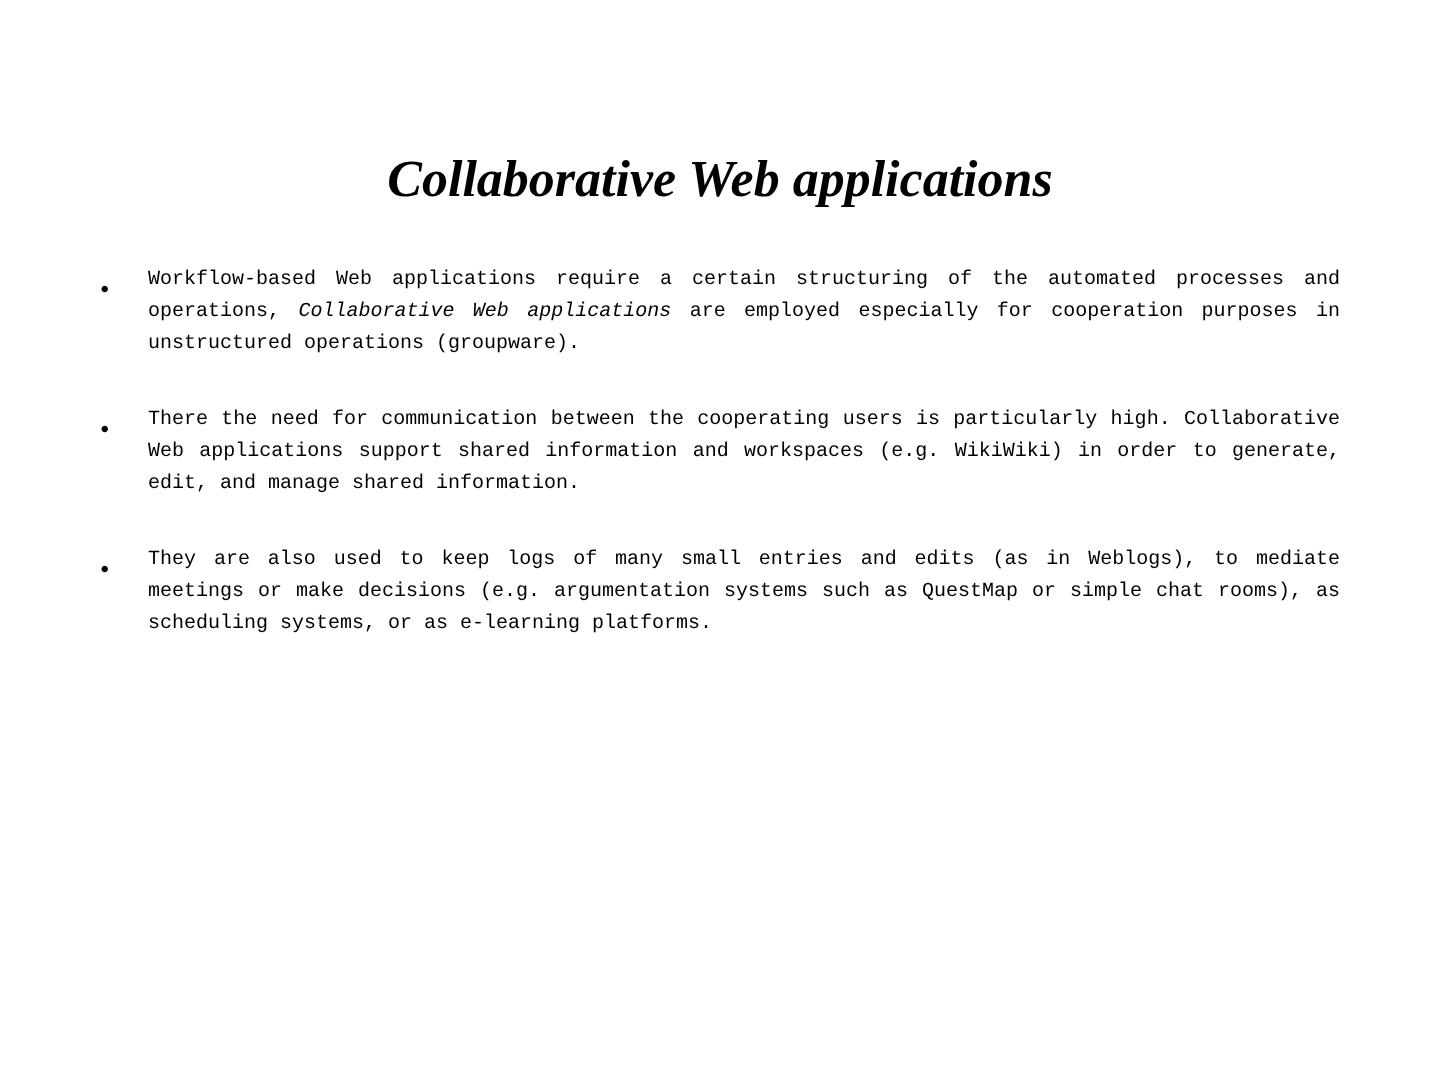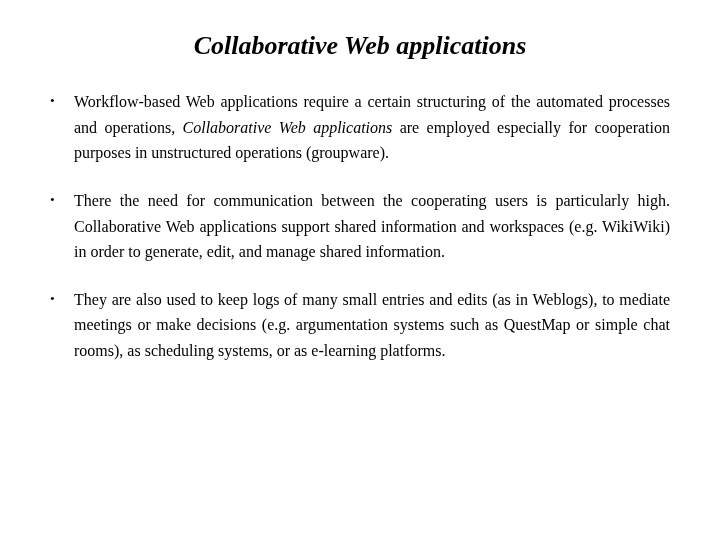--- a/index.html
+++ b/index.html
@@ -16,20 +16,21 @@
       display: flex;
       align-items: flex-start;
       justify-content: center;
       padding: 30px 50px 30px 50px;
       overflow: hidden;
     }
 
     .slide-container {
       width: 100%;
       max-width: 620px;
+      margin-top: 44px;
     }
 
     .slide-title {
       font-family: 'Georgia', serif;
       font-style: italic;
       font-weight: bold;
       font-size: 26px;
       text-align: center;
       color: #000000;
       margin-bottom: 28px;
@@ -54,22 +55,22 @@
     .bullet-dot {
       min-width: 18px;
       margin-right: 6px;
       margin-top: 1px;
       font-size: 13.5px;
       line-height: 1.6;
     }
 
     .bullet-text {
       flex: 1;
-      font-family: Liberation Serif, serif;
-      font-size: 16px;
+      font-family: Liberation Mono, monospace;
+      font-size: 10px;
       line-height: 1.6;
       text-align: justify;
     }
 
     .italic-term {
       font-style: italic;
     }
   </style>
 </head>
 <body>

